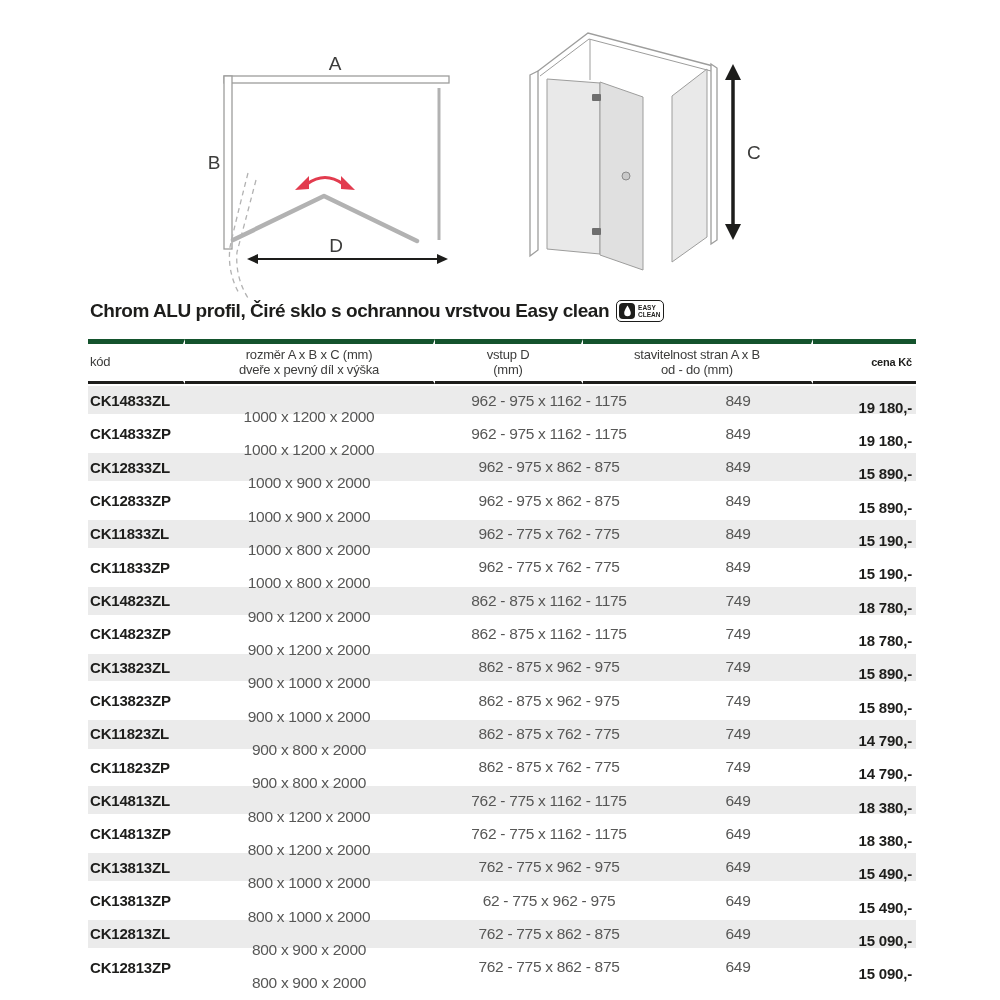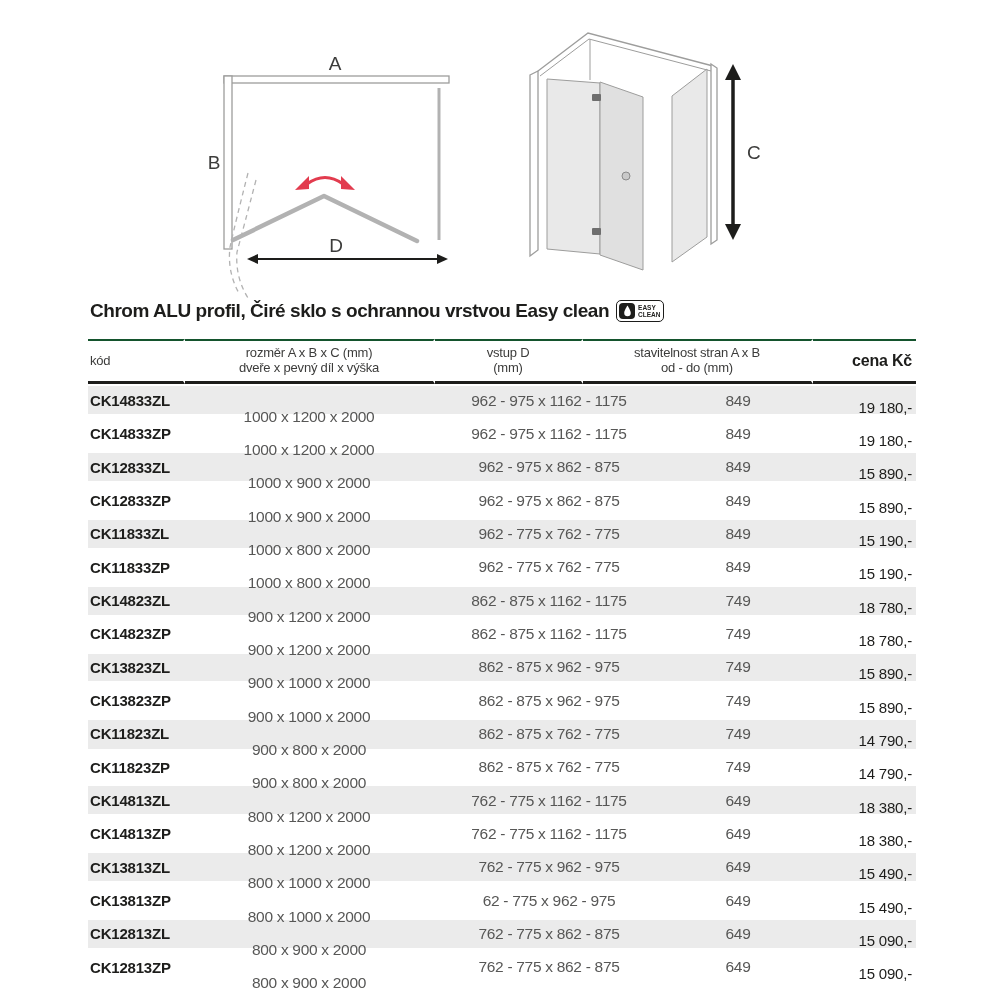--- a/index.html
+++ b/index.html
@@ -14,38 +14,38 @@
   
   .title-row { position:absolute; left:90px; top:300px; display:flex; align-items:center; gap:7px; white-space:nowrap; }
   .page-title { font-size:19px; font-weight:bold; letter-spacing:-0.45px; color:#1d1d1b;text-align:center; }
   .ec-badge { display:inline-flex; align-items:center; gap:3px; border:1.5px solid #1d1d1b; border-radius:5px; padding:2px 3px 2px 2px; background:#fff; }
   .ec-square { width:16px; height:16px; background:#1d1d1b; border-radius:4px; display:flex; align-items:center; justify-content:center; }
   .ec-text { font-size:6.5px; line-height:1.15; font-weight:bold; letter-spacing:0; color:#1d1d1b; }
 
   
   .spec-table { position:absolute; left:88px; top:339px; width:828px; }
   .thead { display:flex; }
-  .hc { box-sizing:border-box; height:45px; border-top:2px solid #14532d; border-bottom:3px solid #1d1d1b;
+  .hc { box-sizing:border-box; height:45px; border-top:5px solid #14532d; border-bottom:3px solid #1d1d1b;
         display:flex; flex-direction:column; justify-content:center; align-items:center;
         font-size:13px; line-height:1.12; color:#3c3c3b; letter-spacing:-0.2px; text-align:center; }
   .hc:not(:last-child) { border-right:2px solid #fff; }
   .hc.hcol0 { align-items:flex-start; padding-left:2px; }
-  .hc.hcol4 { align-items:flex-end; padding-right:4px; font-weight:bold; font-size:16px; color:#1d1d1b; }
+  .hc.hcol4 { align-items:flex-end; padding-right:4px; font-weight:bold; font-size:11px; color:#1d1d1b; }
   .hcol0 { width:97px; } .hcol1 { width:250px;align-items:center; } .hcol2 { width:230px; } .hcol3 { width:148px; } .hcol4 { width:103px; }
 
   .trow { display:flex; height:33.33px; }
   .trow.striped { background:linear-gradient(#fff 0 2.5px, #ebebeb 2.5px calc(100% - 2.5px), #fff calc(100% - 2.5px) 100%); }
   .cell { box-sizing:border-box; display:flex; align-items:center; justify-content:center;
           font-size:15.5px; letter-spacing:-0.3px; color:#575756; }
   .cell:not(:last-child) { border-right:2px solid transparent; }
   .cell.col0 { width:97px; justify-content:flex-start; padding-left:2px; font-weight:bold; font-size:15px; letter-spacing:-0.2px; color:#1d1d1b; }
   .cell.col1 { width:250px;margin-top:32px; }
   .cell.col2 { width:230px;text-align:center; }
   .cell.col3 { width:148px; }
-  .cell.col4 { width:103px; justify-content:flex-end; padding-right:4px; font-weight:normal; font-size:15px; letter-spacing:-0.2px; color:#1d1d1b;margin-top:13px; }
+  .cell.col4 { width:103px; justify-content:flex-end; padding-right:4px; font-weight:bold; font-size:15px; letter-spacing:-0.2px; color:#1d1d1b;margin-top:13px; }
 </style>
 </head>
 <body>
 
 <div id="canvas">
 
   <svg class="svg-top-view" width="340" height="270" viewBox="0 0 340 270">
 
     <rect x="89" y="48" width="225" height="7" fill="#fff" stroke="#9d9d9c" stroke-width="1.3"></rect>
     <rect x="89" y="48" width="8" height="173" fill="#fff" stroke="#9d9d9c" stroke-width="1.3"></rect>

